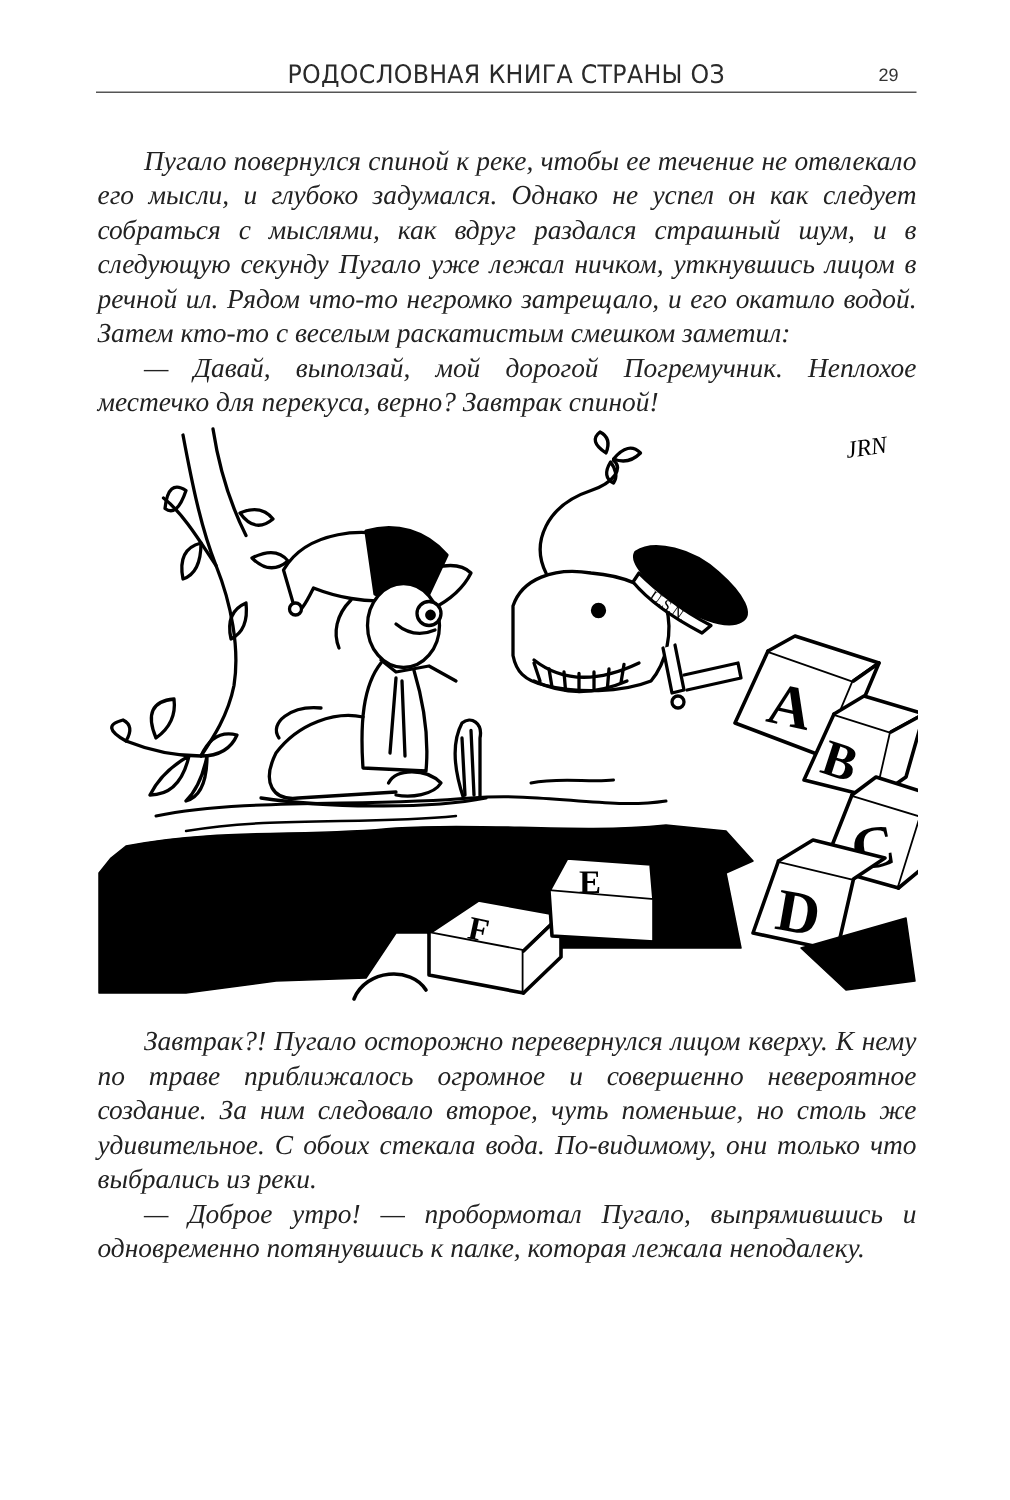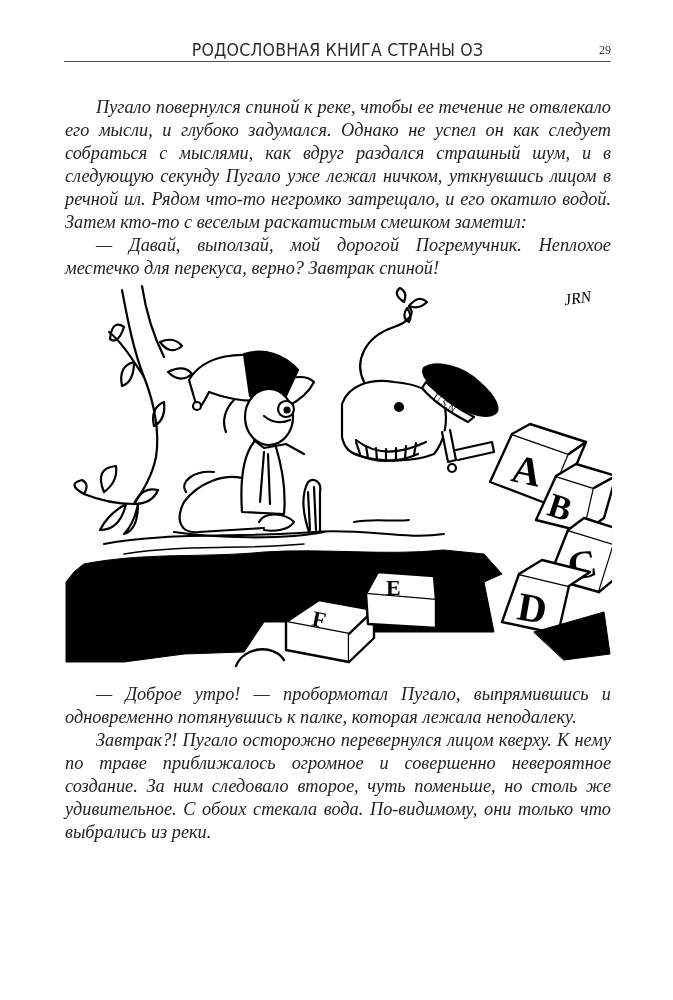--- a/index.html
+++ b/index.html
@@ -8,22 +8,22 @@
   .running-head {
     position: absolute; left: 64px; top: 40px; width: 547px; height: 21px;
     border-bottom: 1.5px solid #555;
   }
   .running-title {
     position: absolute; left: 0; right: 0; top: 0; text-align: center;
     font-family: "DejaVu Sans", sans-serif; font-size: 17px; letter-spacing: 0.2px;
     color: #2a2a2a; line-height: 20px; transform: scaleX(0.93);
   }
   .page-number {
-    position: absolute; right: 0; top: 3px;
-    font-family: Liberation Serif, serif; font-size: 12px; color: #333; line-height: 14px; margin-left: 34px;
+    position: absolute; right: 12px; top: 3px;
+    font-family: Liberation Sans, sans-serif; font-size: 12px; color: #333; line-height: 14px; margin-left: 34px;
   }
   .body-text {
     position: absolute; left: 65px; width: 546px;
     font-family: "Liberation Serif", serif; font-size: 18.3px; line-height: 23px;
     color: #222; text-align: justify;
   }
   .body-text p { margin: 0; text-indent: 31px; text-align: justify; font-style: italic; }
   .block-a { top: 96px; }
   .block-b { top: 683px; }
   .illustration { position: absolute; left: 64px; top: 282px; width: 548px; height: 388px; }
@@ -149,17 +149,17 @@
           <text x="322" y="313" font-size="22" fill="#000" stroke="none">E</text>
         </g>
         <path d="M172 384 C180 364 210 362 220 378" stroke-width="2.4"></path>
       </g>
 
       <text x="500" y="22" font-family="Liberation Serif, serif" font-size="16" font-style="italic" fill="#000" stroke="none" transform="rotate(-8 510 18)">JRN</text>
     </svg>
   </div>
 
   <div class="body-text block-b">
+    <p>Завтрак?! Пугало осторожно перевернулся лицом кверху. К нему по траве приближалось огромное и совершенно невероятное создание. За ним следовало второе, чуть поменьше, но столь же удивительное. С обоих стекала вода. По-видимому, они только что выбрались из реки.</p>
     <p>— Доброе утро! — пробормотал Пугало, выпрямившись и одновременно потянувшись к палке, которая лежала неподалеку.</p>
-    <p>Завтрак?! Пугало осторожно перевернулся лицом кверху. К нему по траве приближалось огромное и совершенно невероятное создание. За ним следовало второе, чуть поменьше, но столь же удивительное. С обоих стекала вода. По-видимому, они только что выбрались из реки.</p>
   </div>
 
 </div>
 
 </body></html>

